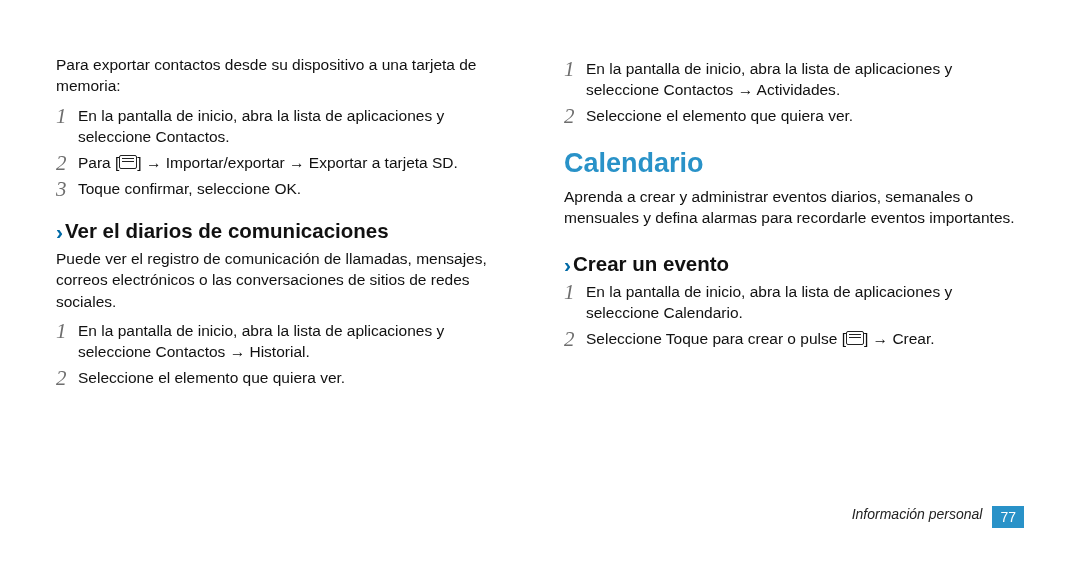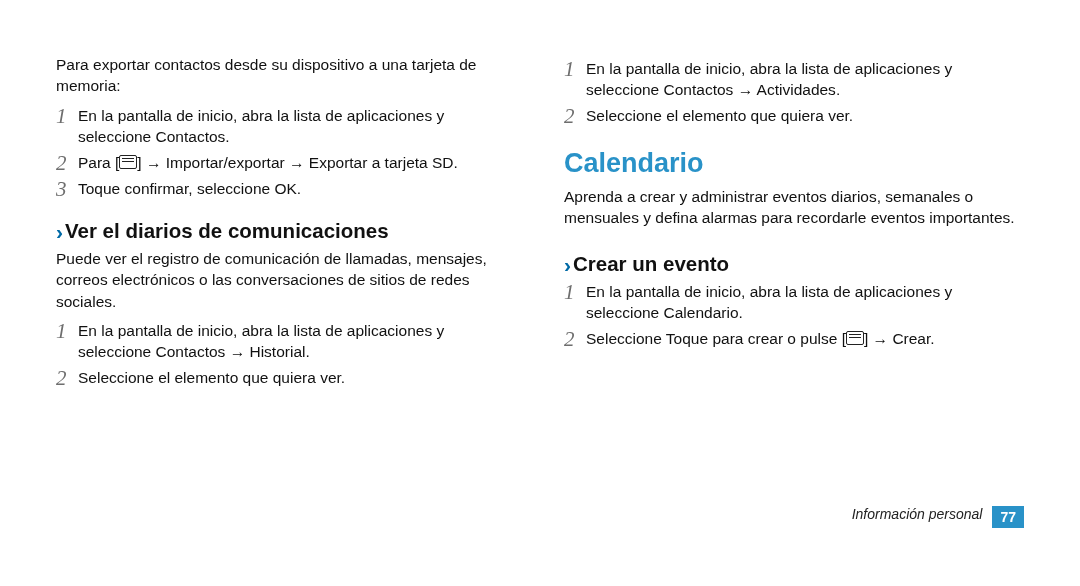--- a/index.html
+++ b/index.html
@@ -12,21 +12,21 @@
   .para{margin:0 0 8px 0}
   .step{display:flex;align-items:flex-start;margin:4px 0}
   .stepnum{font-family:Georgia,"Times New Roman",serif;font-style:italic;font-size:21px;color:#6e6e6e;min-width:22px;text-align:left;line-height:1;margin-top:1px}
   .stepbody{flex:1}
   b{font-weight:400}
   .iconbox{display:inline-block;width:16px;height:12px;border:1.4px solid #222;border-radius:2px;vertical-align:-1px;position:relative}
   .iconbox::before{content:"";position:absolute;left:2px;right:2px;top:2px;border-top:1.4px solid #222}
   .iconbox::after{content:"";position:absolute;left:2px;right:2px;top:5.5px;border-top:1.4px solid #222}
   .footer{position:absolute;right:56px;bottom:24px;display:flex;gap:10px;font-size:14px}
   .footer .label{font-style:italic;color:#222}
-  .footer .pagebox{background:#2992c8;color:#fff;padding:3px 8px;font-weight:700}
+  .footer .pagebox{background:#2992c8;color:#fff;padding:3px 8px;font-weight:400}
   .spacer{height:14px}
 </style>
 </head>
 <body>
 
 <div class="page">
   <div class="cols">
 
     <div class="col">
       <p class="para">Para exportar contactos desde su dispositivo a una tarjeta de memoria:</p>

